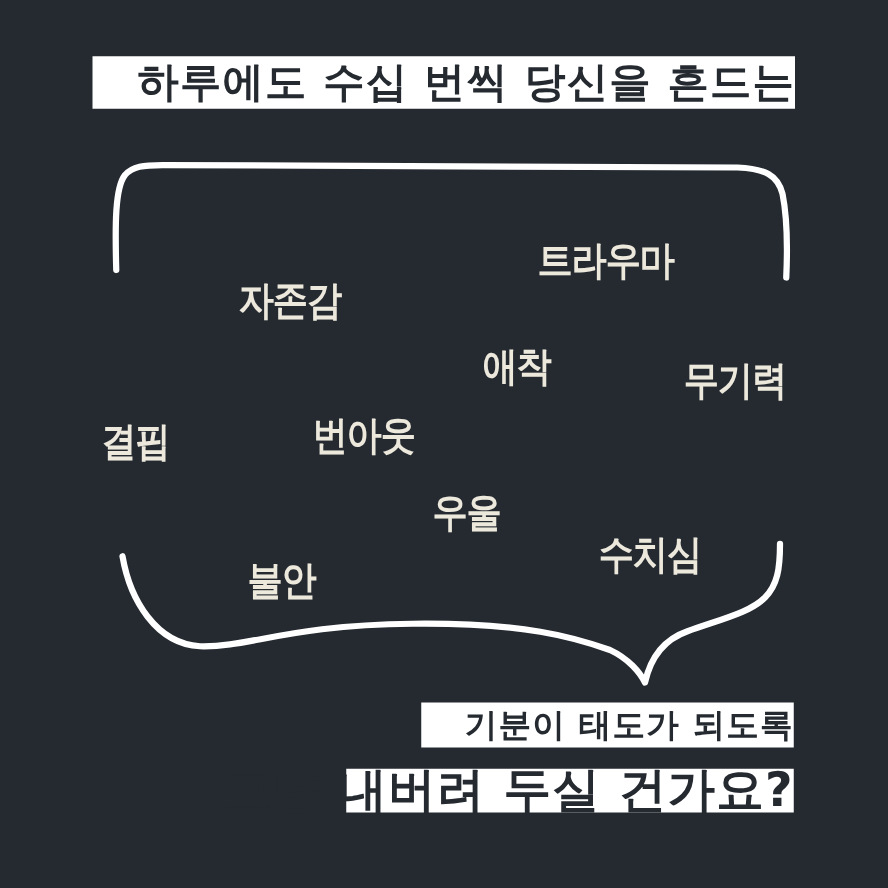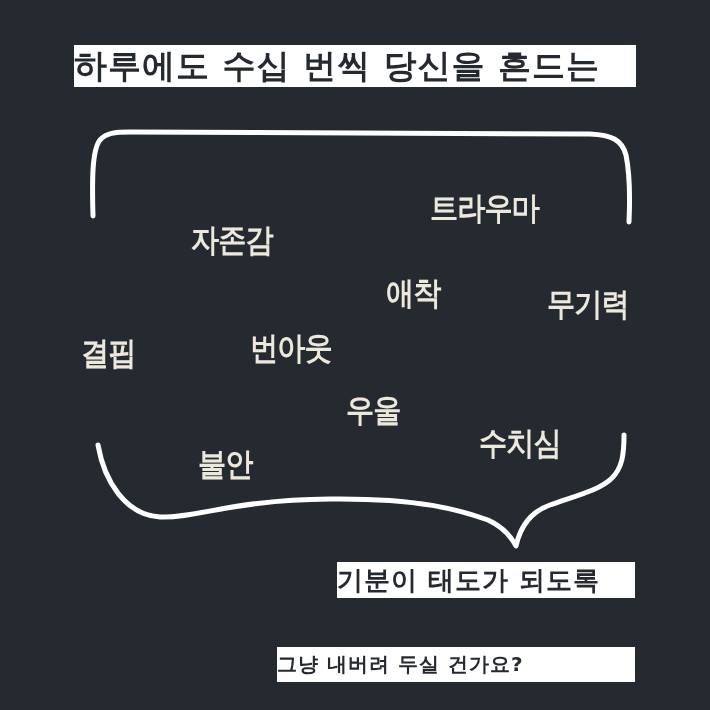--- a/index.html
+++ b/index.html
@@ -8,26 +8,26 @@
       background: #252a31;
       position: relative;
       font-family: "DejaVu Sans", sans-serif;
     }
     .banner {
       position: absolute;
       background: #ffffff;
       color: #252a31;
       font-weight: bold;
       white-space: nowrap;
-      display: flex; align-items: center; justify-content: flex-start;
+      display: flex; align-items: center; justify-content: flex-end;
       letter-spacing: 1px;
     }
     .banner-top { left: 74px; top: 45px; width: 562px; height: 42px; font-size: 33px; }
     .banner-b1 { left: 337px; top: 562px; width: 298px; height: 36px; font-size: 26px; }
-    .banner-b2 { left: 277px; top: 615px; width: 358px; height: 35px; font-size: 20px; margin-top: 32px; }
+    .banner-b2 { left: 277px; top: 615px; width: 358px; height: 35px; font-size: 38px; }
     .bubble { position: absolute; left: 0; top: 0; }
     .word {
       position: absolute;
       color: #ece8dc;
       font-weight: bold;
       font-size: 32px;
       white-space: nowrap;
       letter-spacing: -1px;
       transform: scaleX(0.88);
       transform-origin: left top;

